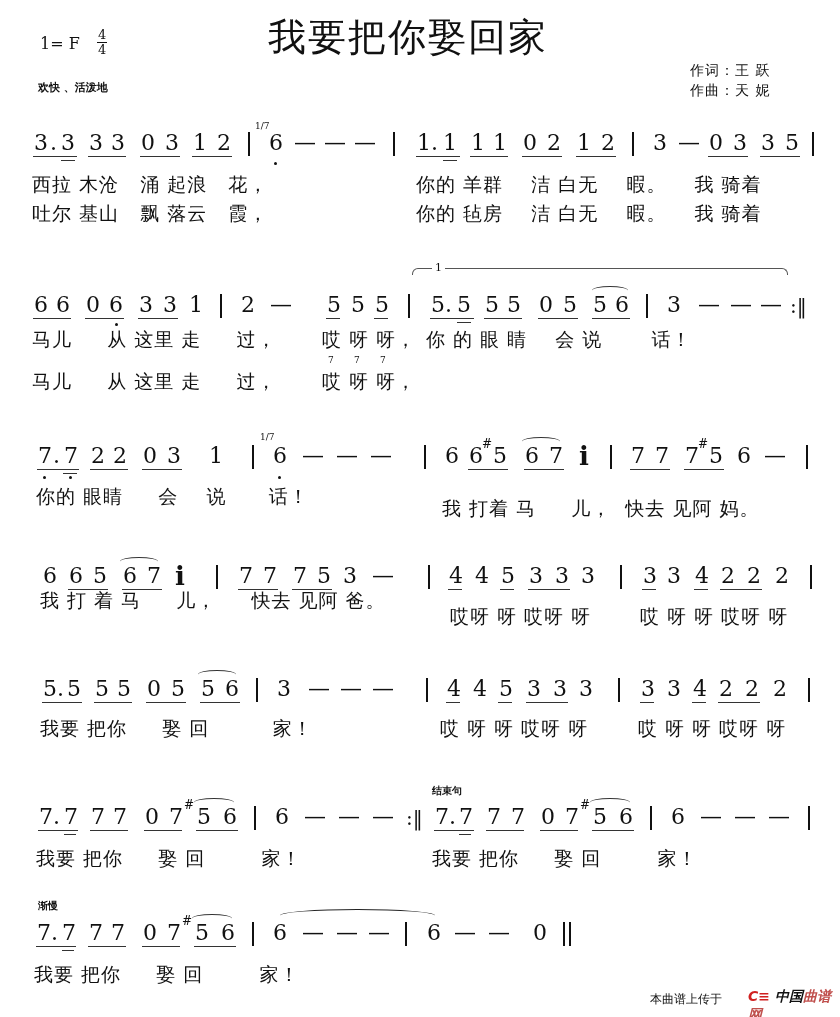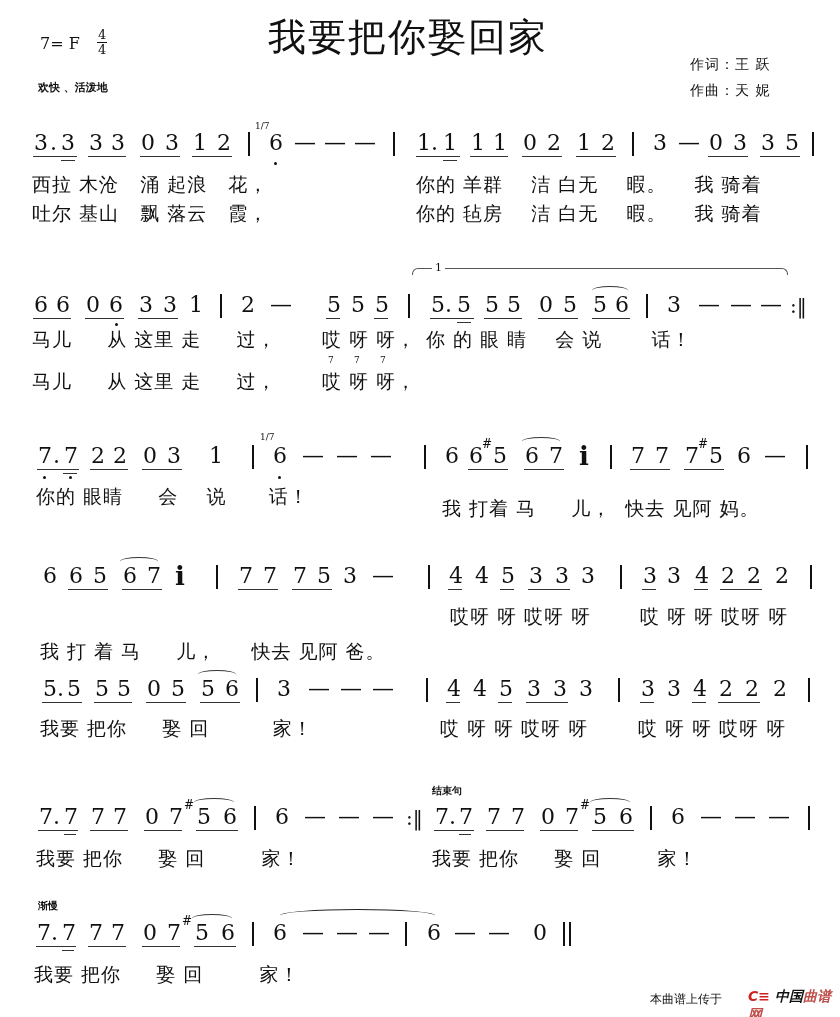--- a/index.html
+++ b/index.html
@@ -32,28 +32,28 @@
 
   .footer { left:650px; top:991px; font-size:12px; font-family:"DejaVu Sans", sans-serif; }
   .brand { left:748px; top:988px; font-size:14px; font-weight:bold; font-style:italic; font-family:"DejaVu Sans", sans-serif; }
   .brand .c { color:#d02020; }
   .brand .a { color:#111; }
   .brand .b { color:#c0504d; }
 </style>
 </head>
 <body>
 
-<div class="abs key">7= F</div>
+<div class="abs key">1= F</div>
 <div class="abs timesig">
   <div class="top">4</div>
   <div>4</div>
 </div>
 <div class="abs title">我要把你娶回家</div>
 <div class="abs tempo">欢快 、活泼地</div>
-<div class="abs credit" style="top:56px;">作词：王  跃</div>
+<div class="abs credit" style="top:62px;">作词：王  跃</div>
 <div class="abs credit" style="top:82px;">作曲：天  妮</div>
 
 <div class="row" style="top:130px;">
   <span class="tok" style="left:33px">3</span>
   <span class="abs" style="left:50px;top:0;font-size:22px;line-height:26px">.</span>
   <span class="tok" style="left:60px">3</span>
   <div class="uline" style="left:33px;top:26px;width:44px"></div>
   <div class="uline" style="left:61px;top:30px;width:14px"></div>
   <span class="tok" style="left:88px">3</span>
   <span class="tok" style="left:110px">3</span>
@@ -238,21 +238,21 @@
   <div class="uline" style="left:642px;top:26px;width:14px"></div>
   <span class="tok" style="left:666px">3</span>
   <span class="tok" style="left:694px">4</span>
   <div class="uline" style="left:694px;top:26px;width:14px"></div>
   <span class="tok" style="left:720px">2</span>
   <span class="tok" style="left:746px">2</span>
   <div class="uline" style="left:720px;top:26px;width:42px"></div>
   <span class="tok" style="left:774px">2</span>
   <div class="bar" style="left:810px"></div>
 </div>
-<div class="lyr" style="left:40px;top:639px">我 打 着 马     儿，     快去 见阿 爸。</div>
+<div class="lyr" style="left:40px;top:588px">我 打 着 马     儿，     快去 见阿 爸。</div>
 <div class="lyr" style="left:450px;top:604px">哎呀 呀 哎呀 呀</div>
 <div class="lyr" style="left:640px;top:604px">哎 呀 呀 哎呀 呀</div>
 
 <div class="row" style="top:676px;">
   <span class="tok" style="left:42px">5</span>
   <span class="abs" style="left:57px;top:0;font-size:22px;line-height:26px">.</span>
   <span class="tok" style="left:66px">5</span>
   <div class="uline" style="left:42px;top:26px;width:40px"></div>
   <span class="tok" style="left:94px">5</span>
   <span class="tok" style="left:116px">5</span>

